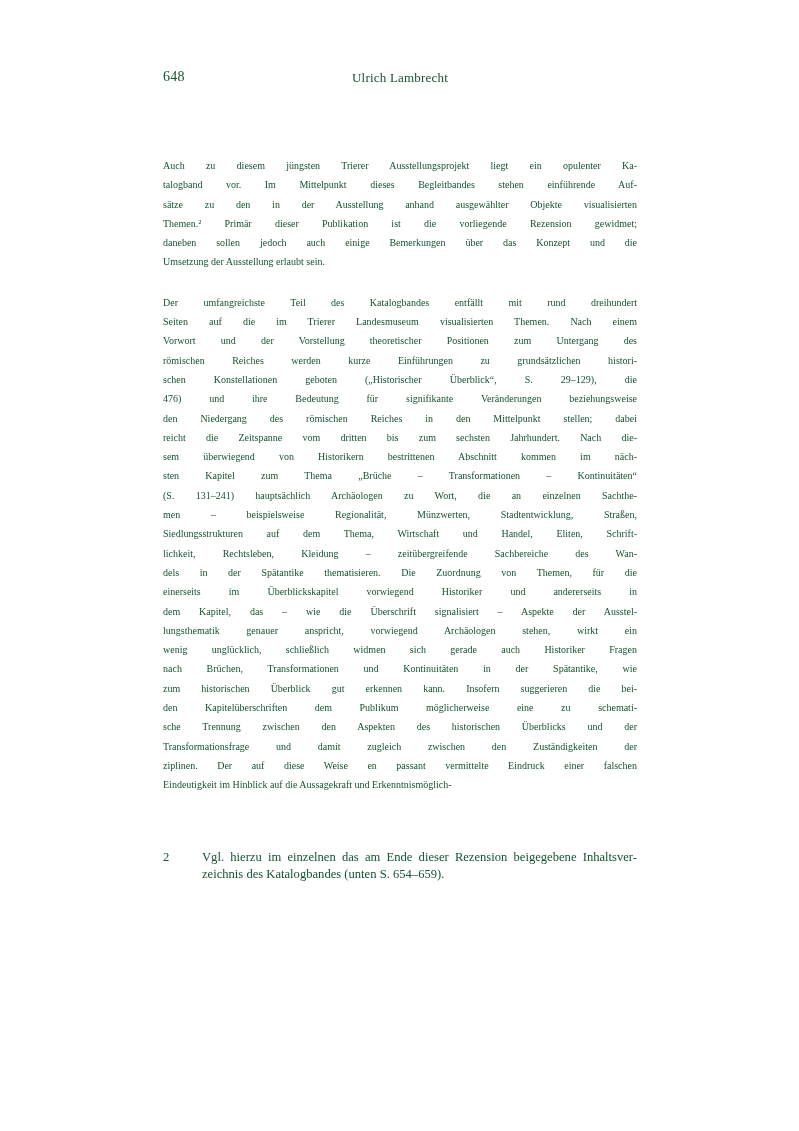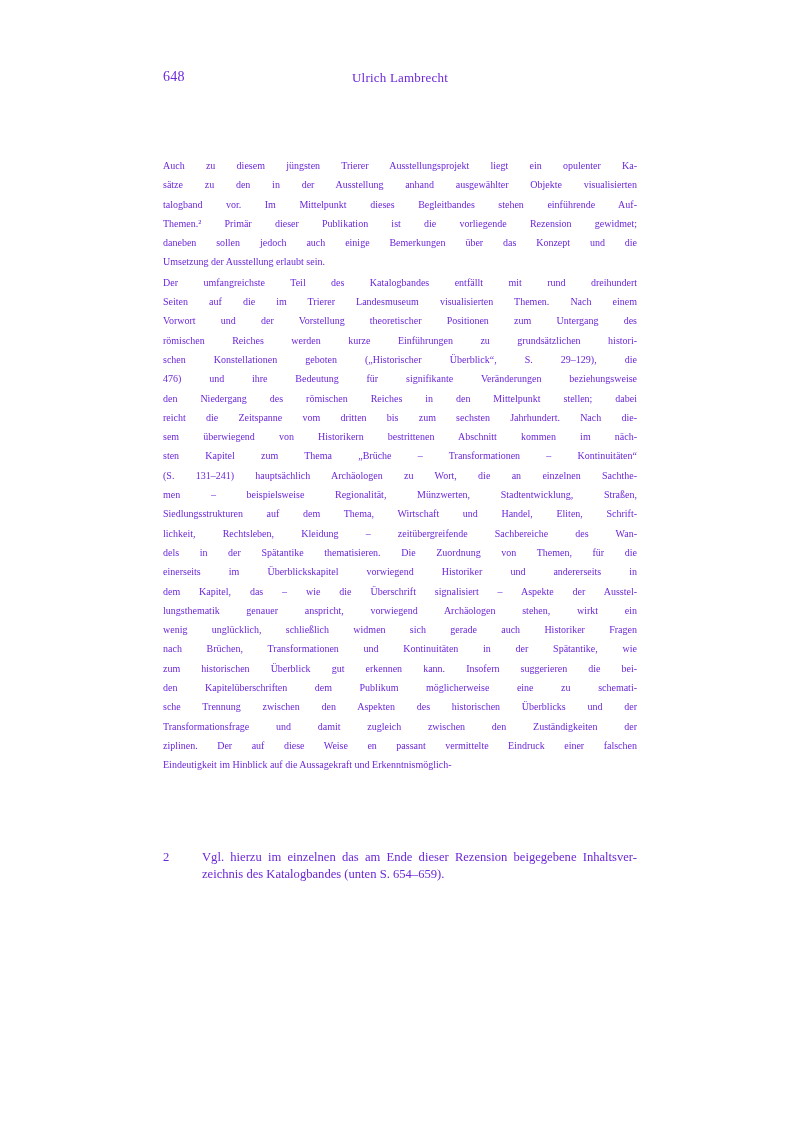--- a/index.html
+++ b/index.html
@@ -7,21 +7,21 @@
     padding: 0;
     background: #ffffff;
   }
   .page {
     position: relative;
     width: 799px;
     height: 1096px;
     background: #ffffff;
     overflow: hidden;
     font-family: "Liberation Serif", "DejaVu Serif", serif;
-    color: #6d28d9;
+    color: #14532d;
     text-decoration: underline;
   }
   
   .page-header {
     position: absolute;
     top: 69px;
     left: 163px;
     width: 474px;
     height: 18px;
   }
@@ -44,21 +44,21 @@
   
   .body-text {
     position: absolute;
     top: 156px;
     left: 163px;
     width: 474px;
     font-size: 10px;
     line-height: 19.3px;
   }
   .paragraph { margin: 0; }
-  .paragraph + .paragraph { margin-top: 1px; }
+  .paragraph + .paragraph { margin-top: 21px; }
   .tline {
     text-align: justify;
     text-align-last: justify;
     white-space: normal;
   }
   .tline.lastline {
     text-align-last: left;
   }
   
   .footnote {
@@ -85,22 +85,22 @@
 <div class="page">
 
   <div class="page-header">
     <span class="page-number">648</span>
     <span class="running-head">Ulrich Lambrecht</span>
   </div>
 
   <div class="body-text">
     <div class="paragraph">
         <div class="tline">Auch zu diesem jüngsten Trierer Ausstellungsprojekt liegt ein opulenter Ka-</div>
+        <div class="tline">talogband vor. Im Mittelpunkt dieses Begleitbandes stehen einführende Auf-</div>
         <div class="tline">sätze zu den in der Ausstellung anhand ausgewählter Objekte visualisierten</div>
-        <div class="tline">talogband vor. Im Mittelpunkt dieses Begleitbandes stehen einführende Auf-</div>
         <div class="tline">Themen.² Primär dieser Publikation ist die vorliegende Rezension gewidmet;</div>
         <div class="tline">daneben sollen jedoch auch einige Bemerkungen über das Konzept und die</div>
         <div class="tline lastline">Umsetzung der Ausstellung erlaubt sein.</div>
       </div>
     <div class="paragraph">
         <div class="tline">Der umfangreichste Teil des Katalogbandes entfällt mit rund dreihundert</div>
         <div class="tline">Seiten auf die im Trierer Landesmuseum visualisierten Themen. Nach einem</div>
         <div class="tline">Vorwort und der Vorstellung theoretischer Positionen zum Untergang des</div>
         <div class="tline">römischen Reiches werden kurze Einführungen zu grundsätzlichen histori-</div>
         <div class="tline">schen Konstellationen geboten („Historischer Überblick“, S. 29–129), die</div>

